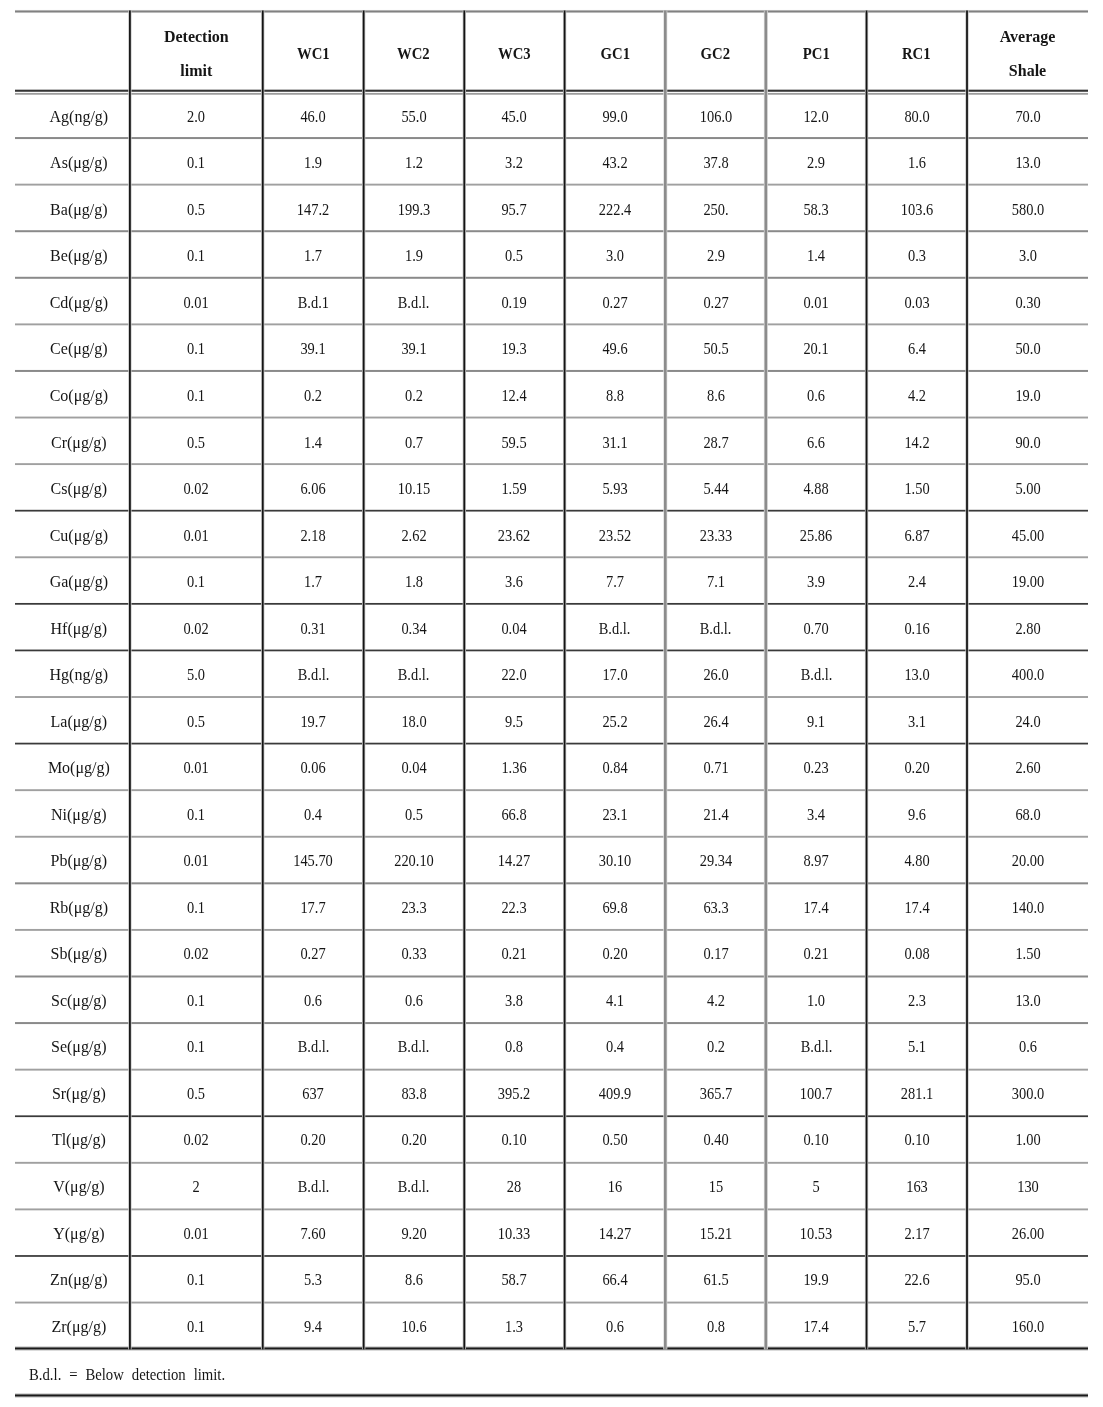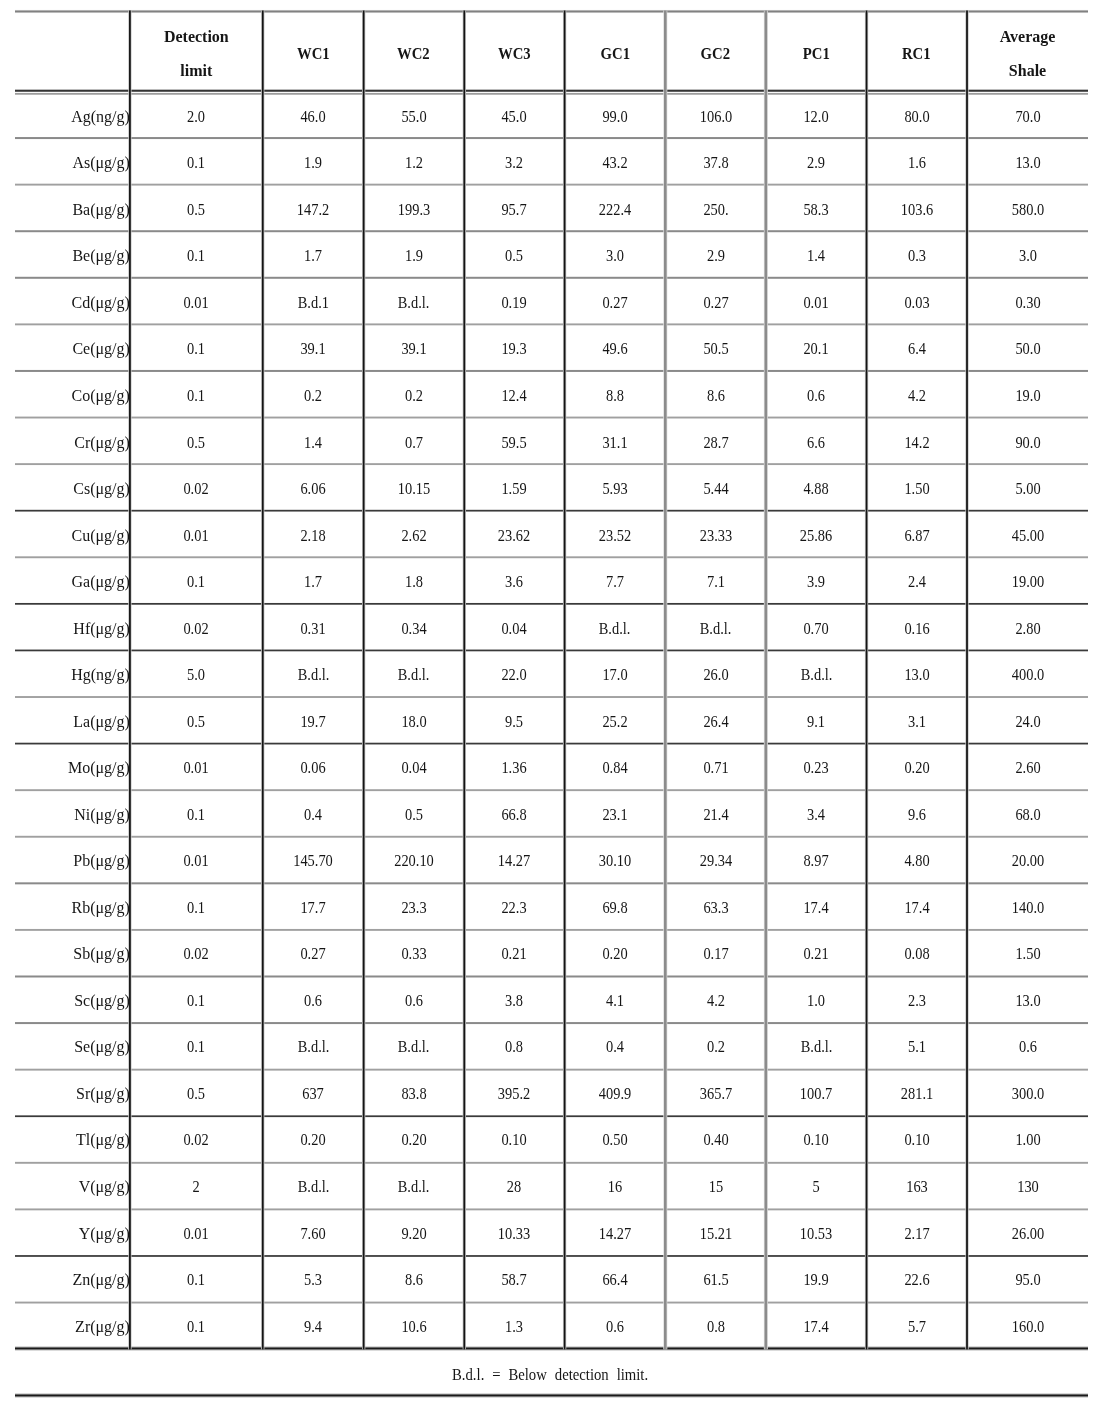--- a/index.html
+++ b/index.html
@@ -63,29 +63,29 @@
     top: 3.2px;
   }
   thead th.code .t { transform: scaleX(0.92); }
 
   
   tbody td {
     height: 46.53px;
     line-height: 46.53px;
     font-weight: normal;
   }
-  tbody td.c0 { text-align: right; padding-left: 12.8px; }
+  tbody td.c0 { text-align: center; padding-left: 12.8px; }
   tbody td .t { position: relative; top: 3.5px; display: inline-block; }
   tbody td.vx .t { transform: scaleX(0.90); }
 
   
   table.data tfoot td {
     height: 47px;
     line-height: 47px;
-    text-align: center;
+    text-align: left;
     padding-left: 13.5px;
   }
   tfoot td .t {
     position: relative;
     top: 4px;
     display: inline-block;
     transform: scaleX(0.92);
     transform-origin: left center;
     word-spacing: 4.6px;
   }

